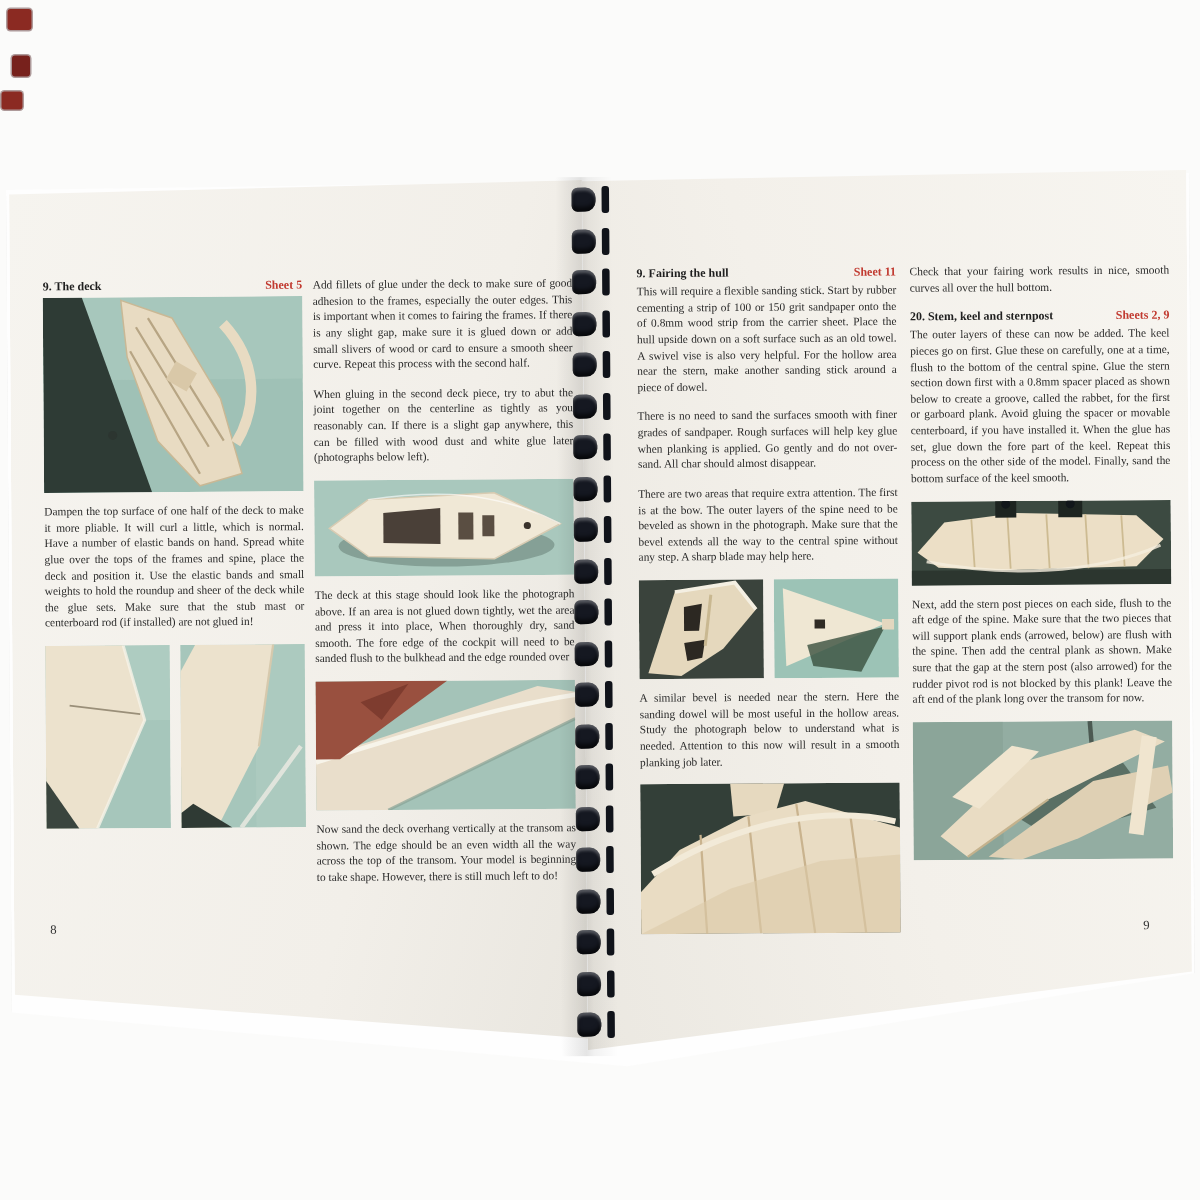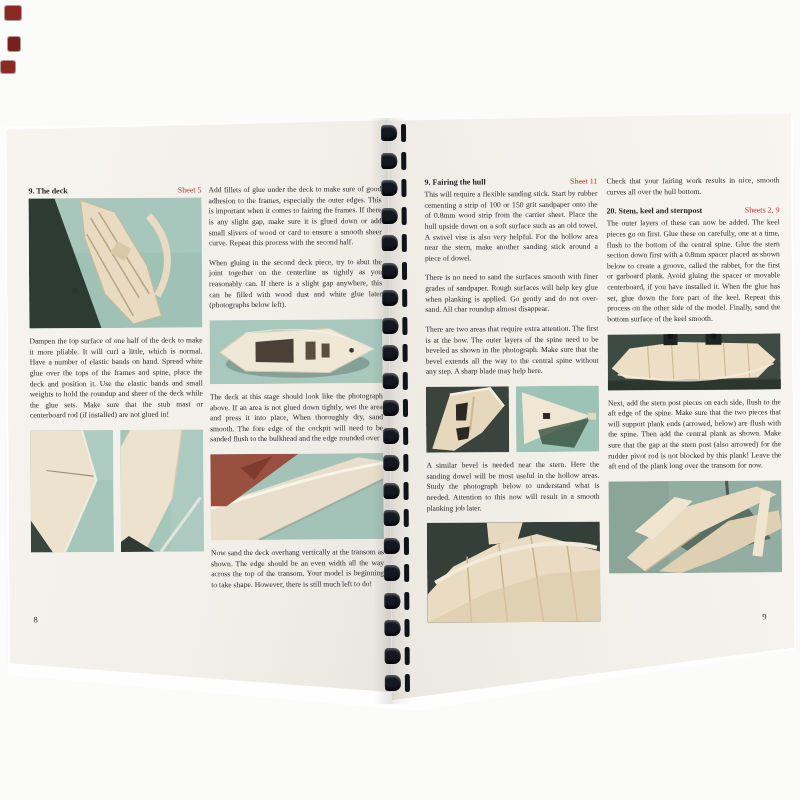--- a/index.html
+++ b/index.html
@@ -46,21 +46,21 @@
   }
   .coil-bar{position:absolute;left:20px;top:0;width:5px;height:18px;background:#10131a;border-radius:2px;}
 
   
   .cols{position:absolute;display:flex;}
   #page-left .cols{left:22px;top:64px;right:7px;gap:7px;}
   #page-right .cols{left:36px;top:62px;right:12px;gap:9px;}
   .col{flex:1;min-width:0;}
   .heading-row{display:flex;justify-content:space-between;align-items:baseline;
     font-size:8px;font-weight:bold;color:#1f1f1f;margin:0 0 3px;}
-  .sheet{color:var(--sheet-red,#c13a30);font-weight:normal;}
+  .sheet{color:var(--sheet-red,#c13a30);font-weight:bold;}
   .para{font-size:7.6px;line-height:1.4;color:#2a2a2a;text-align:justify;margin:0 0 9px;
     text-rendering:optimizeLegibility;}
   .photo{margin:3px 0 8px;}
   .photo svg{display:block;}
   .photo-row{display:flex;gap:7px;margin:3px 0 8px;}
   .photo-row .photo{margin:0;flex:1;}
   .pagenum{position:absolute;font-size:8.5px;color:#333;}
   #pagenum-left{left:24px;top:492px;}
   #pagenum-right{right:28px;top:498px;}
 </style>
@@ -159,21 +159,21 @@
   </div>
 
   <div class="page" id="page-right">
     <div class="cols">
       <div class="col">
         <div class="heading-row">
           <span>9. Fairing the hull</span>
           <span class="sheet">Sheet 11</span>
         </div>
         <p class="para">This will require a flexible sanding stick. Start by rubber cementing a strip of 100 or 150 grit sandpaper onto the of 0.8mm wood strip from the carrier sheet. Place the hull upside down on a soft surface such as an old towel. A swivel vise is also very helpful. For the hollow area near the stern, make another sanding stick around a piece of dowel.</p>
-        <p class="para">There is no need to sand the surfaces smooth with finer grades of sandpaper. Rough surfaces will help key glue when planking is applied. Go gently and do not over-sand. All char roundup almost disappear.</p>
+        <p class="para">There is no need to sand the surfaces smooth with finer grades of sandpaper. Rough surfaces will help key glue when planking is applied. Go gently and do not over-sand. All char should almost disappear.</p>
         <p class="para">There are two areas that require extra attention. The first is at the bow. The outer layers of the spine need to be beveled as shown in the photograph. Make sure that the bevel extends all the way to the central spine without any step. A sharp blade may help here.</p>
 
         <div class="photo-row">
           <div class="photo">
             <svg width="100%" height="66" viewBox="0 0 83 66" preserveAspectRatio="none">
               <rect width="83" height="66" fill="#3a433c"></rect>
               <polygon points="6,62 24,8 64,2 78,20 56,46 28,64" fill="#e5d8bd"></polygon>
               <polygon points="30,18 42,16 40,34 30,34" fill="#2c2822"></polygon>
               <polygon points="30,42 44,40 42,52 32,54" fill="#2c2822"></polygon>
               <path d="M24,8 L64,2 L78,20" stroke="#f4efe2" stroke-width="2.5" fill="none"></path>

